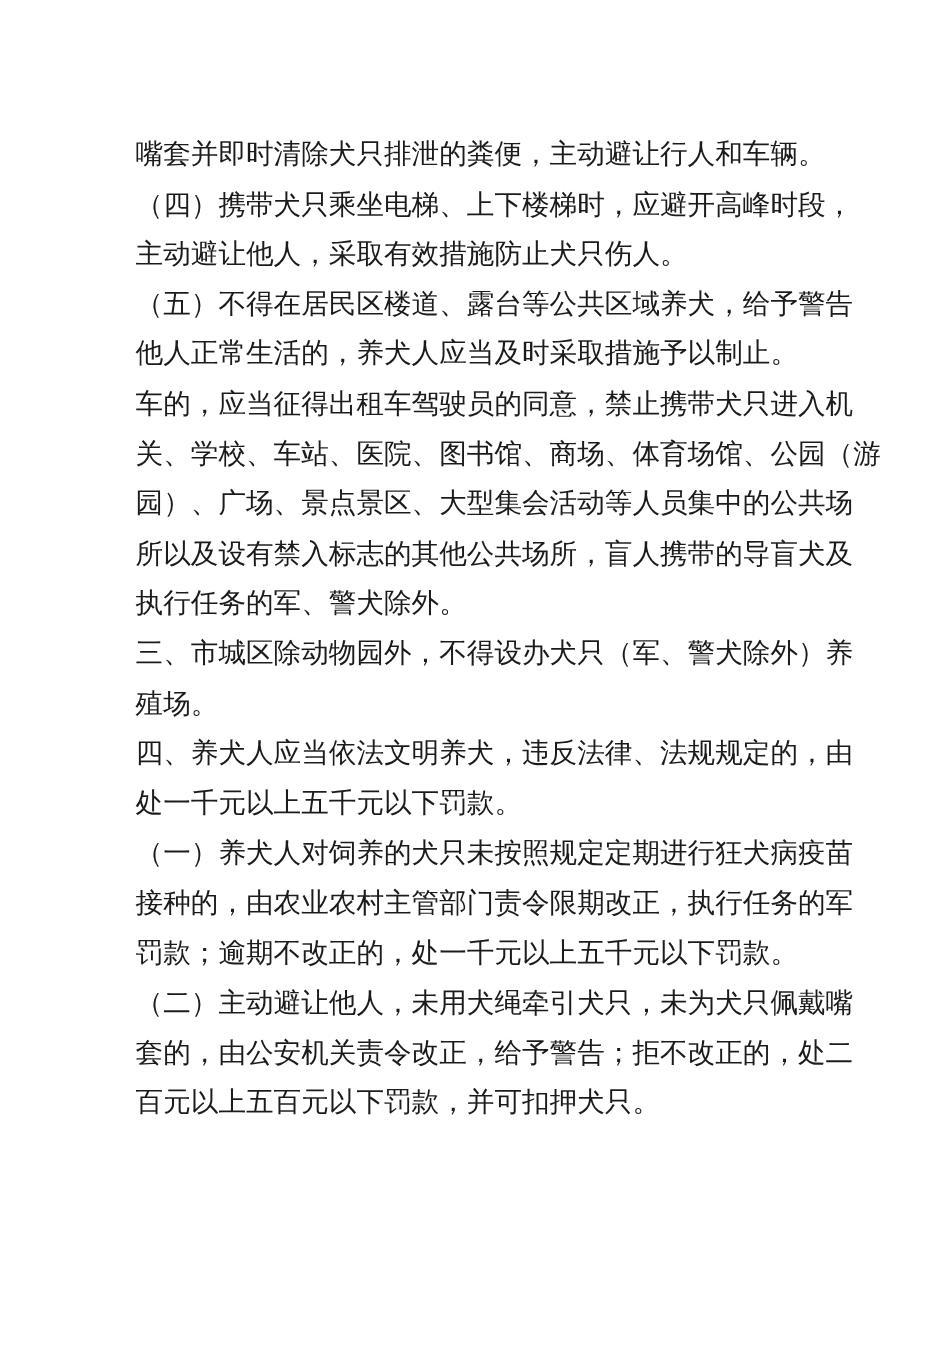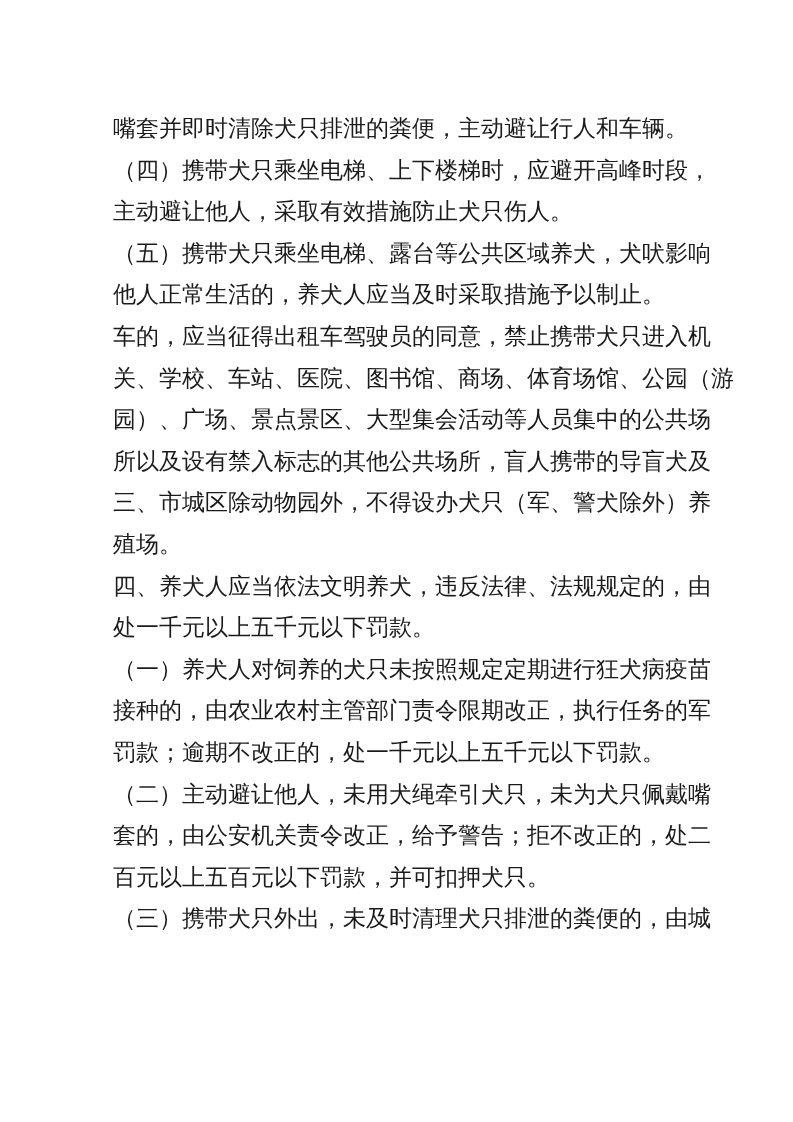--- a/index.html
+++ b/index.html
@@ -38,31 +38,31 @@
   }
 </style>
 </head>
 <body>
 
 <div class="page">
   <div class="doc-text">
       <div class="text-line">嘴套并即时清除犬只排泄的粪便，主动避让行人和车辆。</div>
       <div class="text-line">（四）携带犬只乘坐电梯、上下楼梯时，应避开高峰时段，</div>
       <div class="text-line">主动避让他人，采取有效措施防止犬只伤人。</div>
-      <div class="text-line">（五）携带犬只乘坐电梯、露台等公共区域养犬，犬吠影响</div>
+      <div class="text-line">（五）不得在居民区楼道、露台等公共区域养犬，给予警告</div>
       <div class="text-line">他人正常生活的，养犬人应当及时采取措施予以制止。</div>
       <div class="text-line">车的，应当征得出租车驾驶员的同意，禁止携带犬只进入机</div>
       <div class="text-line">关、学校、车站、医院、图书馆、商场、体育场馆、公园（游</div>
       <div class="text-line">园）、广场、景点景区、大型集会活动等人员集中的公共场</div>
       <div class="text-line">所以及设有禁入标志的其他公共场所，盲人携带的导盲犬及</div>
+      <div class="text-line">执行任务的军、警犬除外。</div>
       <div class="text-line">三、市城区除动物园外，不得设办犬只（军、警犬除外）养</div>
       <div class="text-line">殖场。</div>
       <div class="text-line">四、养犬人应当依法文明养犬，违反法律、法规规定的，由</div>
       <div class="text-line">处一千元以上五千元以下罚款。</div>
       <div class="text-line">（一）养犬人对饲养的犬只未按照规定定期进行狂犬病疫苗</div>
       <div class="text-line">接种的，由农业农村主管部门责令限期改正，执行任务的军</div>
       <div class="text-line">罚款；逾期不改正的，处一千元以上五千元以下罚款。</div>
       <div class="text-line">（二）主动避让他人，未用犬绳牵引犬只，未为犬只佩戴嘴</div>
       <div class="text-line">套的，由公安机关责令改正，给予警告；拒不改正的，处二</div>
       <div class="text-line">百元以上五百元以下罚款，并可扣押犬只。</div>
-      <div class="text-line">（三）携带犬只外出，未及时清理犬只排泄的粪便的，由城</div>
     </div>
 </div>
 
 </body></html>

